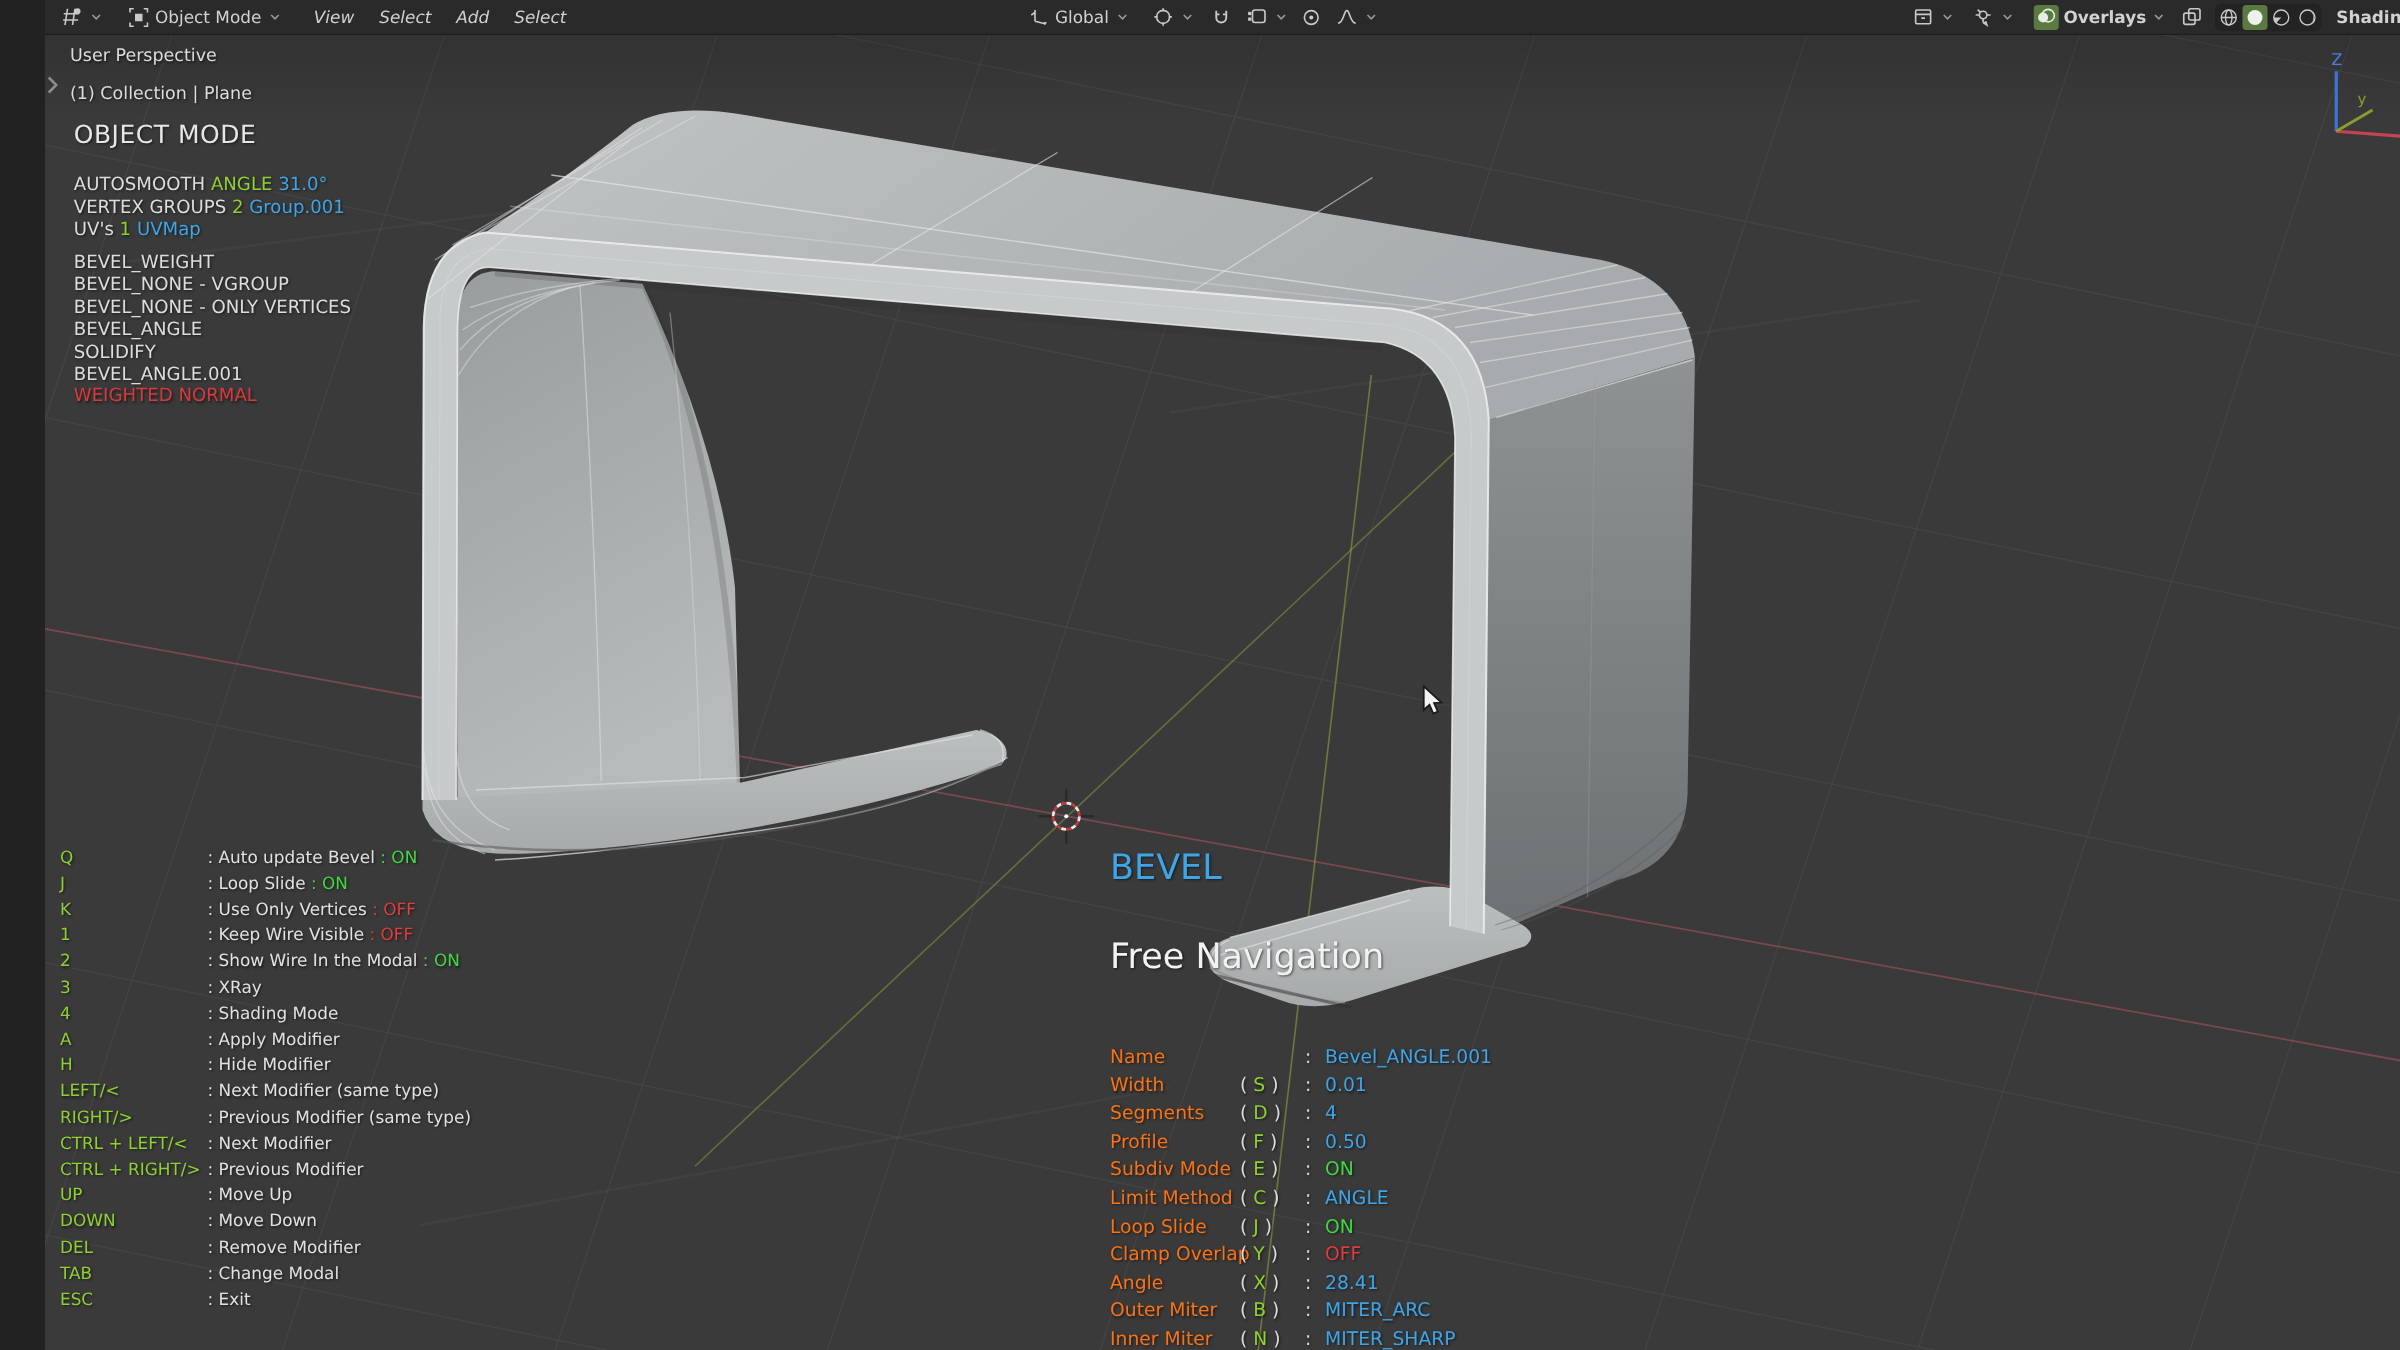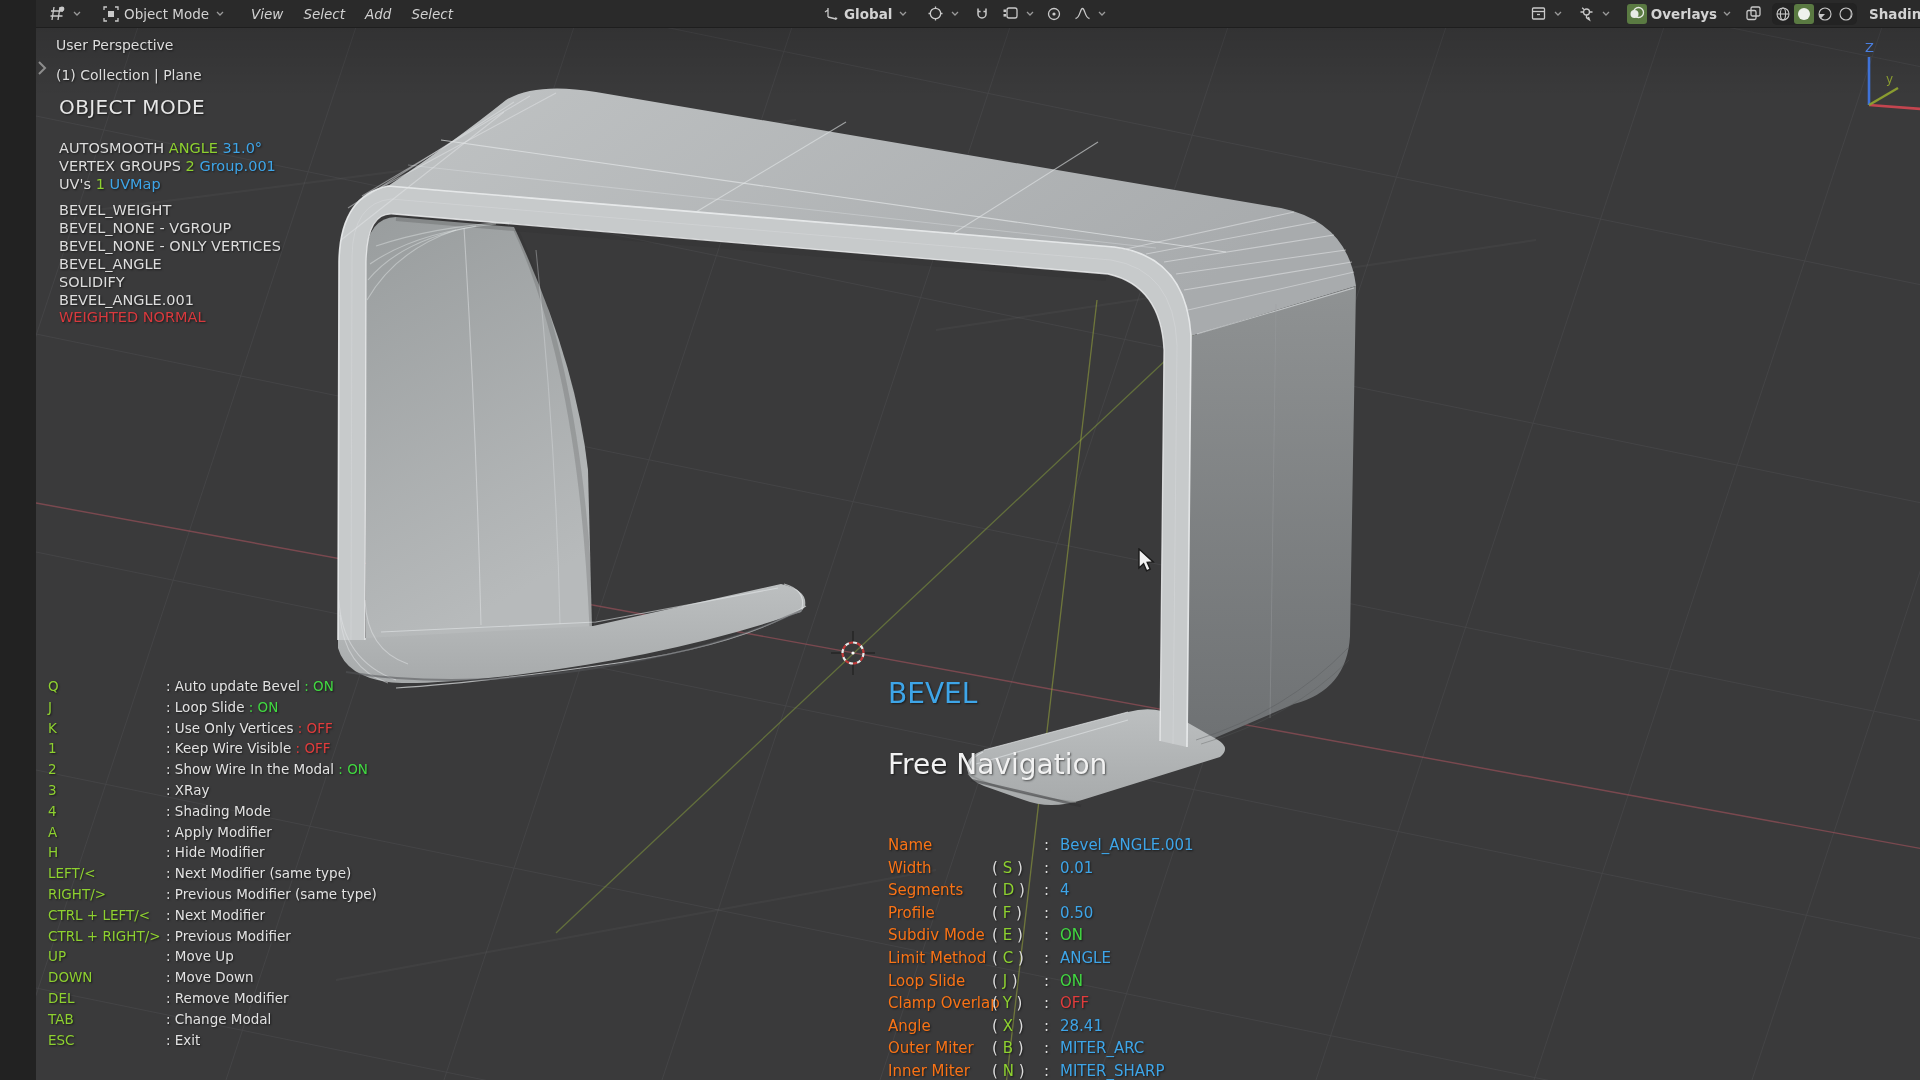--- a/index.html
+++ b/index.html
@@ -212,21 +212,21 @@
         </span>
       </div>
       <div id="menu-strip" style="display:flex;margin-left:10px;">
           <div class="menu-item">View</div>
           <div class="menu-item">Select</div>
           <div class="menu-item">Add</div>
           <div class="menu-item">Select</div>
         </div>
     </div>
 
-    <div class="hgroup" style="left:780px;gap:6px;font-weight:bold;">
+    <div class="hgroup" style="left:780px;gap:6px;">
       <div class="hbtn">
         <span class="icon">
           <svg width="16" height="16" viewBox="0 0 16 16" stroke="#c9c9c9" stroke-width="1.3" fill="none">
             <path d="M5,2 V11 M5,11 L13,13 M5,4 L2,6"></path>
               <path d="M12,12 l1.5,0.4 l-0.9,1.2" fill="#c9c9c9"></path>
           </svg>
         </span>
         <span>Global</span>
         <span class="chev">
           <svg width="8" height="5" viewBox="0 0 8 5">

